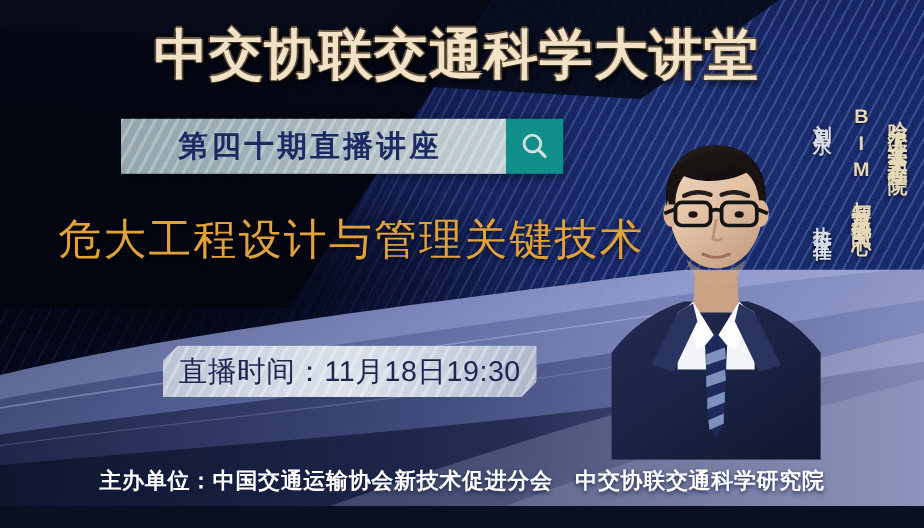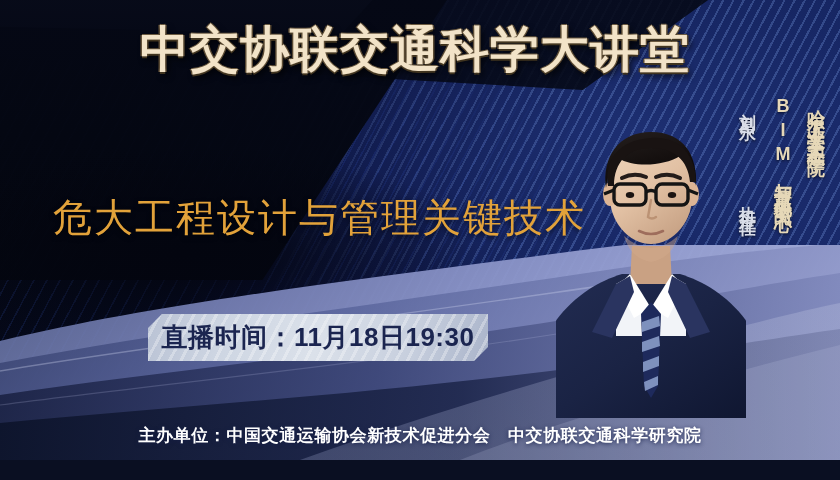--- a/index.html
+++ b/index.html
@@ -192,21 +192,21 @@
       rgba(255,255,255,0.00) 0px,
       rgba(255,255,255,0.00) 7px,
       rgba(255,255,255,0.30) 7px,
       rgba(255,255,255,0.30) 10px
     );
     pointer-events: none;
   }
   .time-text {
     position: relative; z-index: 2;
     font-size: 26px;
-    font-weight: 700;
+    font-weight: 400;
     color: #1b2550;
     letter-spacing: 0.5px;
     white-space: nowrap;
   }
 
   
   .vcol {
     position: absolute;
     writing-mode: vertical-rl;
     text-orientation: upright;
@@ -241,21 +241,21 @@
     letter-spacing: 5px;
     text-shadow: 0 1px 3px rgba(0,0,0,0.7);
   }
 
   
   .footer {
     position: absolute;
     left: 0; right: 0;
     top: 424px;
     text-align: center;
-    font-size: 17px;
+    font-size: 20px;
     font-weight: 700;
     color: #ffffff;
     letter-spacing: 0.6px;
     text-shadow: 0 1px 4px rgba(20,28,70,0.85);
     white-space: nowrap;
   }
 </style>
 </head>
 <body>
 
@@ -380,20 +380,31 @@
 
         <path d="M83,145 q12,6 24,0" stroke="#9e6d5c" stroke-width="2.6" fill="none" stroke-linecap="round"></path>
 
         <path d="M68,150 q27,24 54,0 q-6,22 -27,26 q-21,-4 -27,-26 Z" fill="#d3ab8c" opacity="0.45"></path>
       </g>
     </svg>
   </div>
 
   <div class="main-title">中交协联交通科学大讲堂</div>
 
+  <div class="episode-bar">
+    <div class="episode-bar-body">
+      <span class="episode-text">第四十期直播讲座</span>
+    </div>
+    <div class="search-box">
+      <svg width="30" height="30" viewBox="0 0 30 30" aria-hidden="true">
+        <circle cx="13" cy="12.5" r="7.6" fill="none" stroke="#d7dde0" stroke-width="2.6"></circle>
+        <line x1="18.6" y1="18.2" x2="24.5" y2="24.2" stroke="#d7dde0" stroke-width="3" stroke-linecap="round"></line>
+      </svg>
+    </div>
+  </div>
 
   <div class="topic">危大工程设计与管理关键技术</div>
 
   <div class="time-badge">
     <span class="time-text">直播时间：11月18日19:30</span>
   </div>
 
   <div class="vcol vcol-org">哈尔滨工业大学土木工程学院</div>
   <div class="vcol vcol-center">BIM与智慧工地研究中心</div>
   <div class="vcol vcol-name">刘昌永</div>

